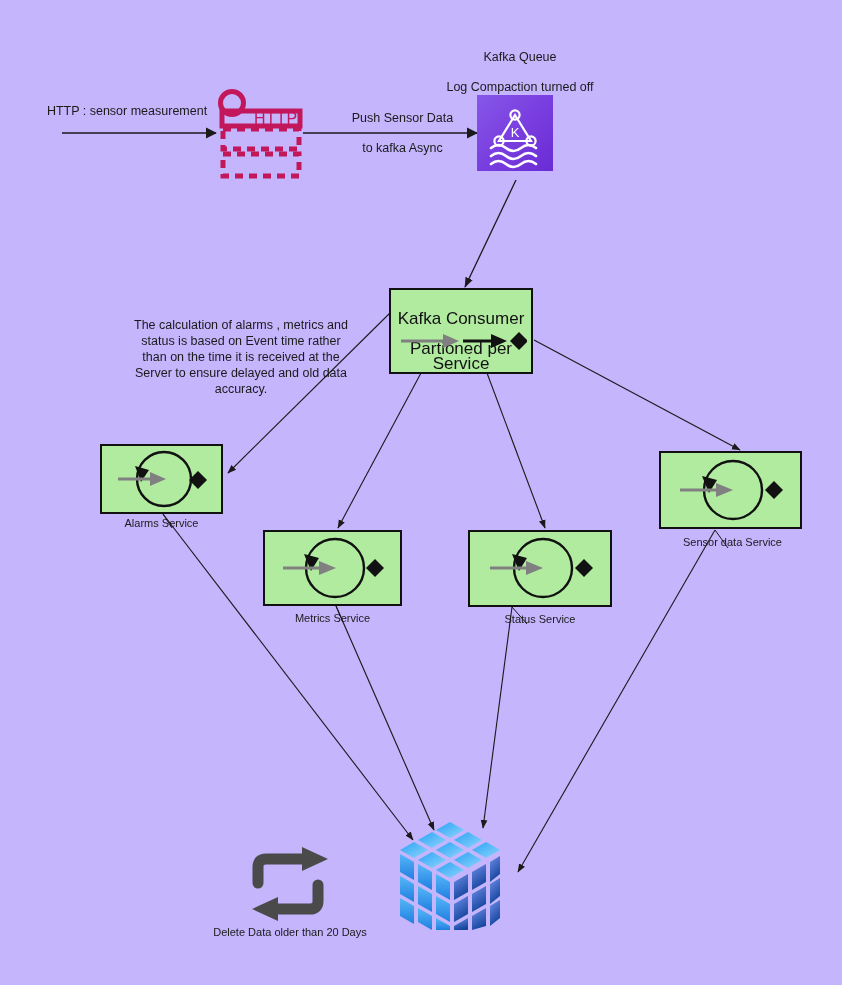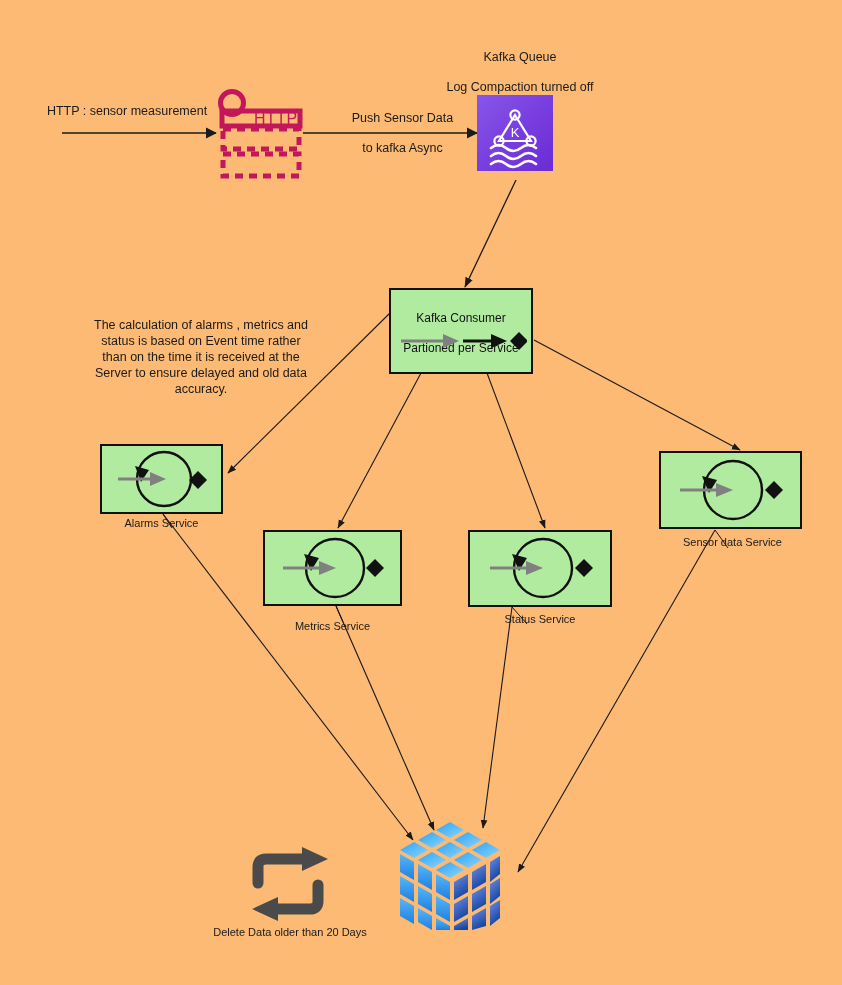--- a/index.html
+++ b/index.html
@@ -7,21 +7,21 @@
     padding: 0;
     background: #ffffff;
   }
   body {
     font-family: "Liberation Sans", sans-serif;
   }
   #canvas {
     position: relative;
     width: 842px;
     height: 985px;
-    background: #fdba74;
+    background: #c4b5fd;
     overflow: hidden;
   }
   #edges {
     position: absolute;
     left: 0;
     top: 0;
     width: 842px;
     height: 985px;
     pointer-events: none;
   }
@@ -38,21 +38,21 @@
     background: #b1eba0;
     border: 2px solid #111111;
     box-sizing: border-box;
   }
   .node-title {
     position: absolute;
     left: 0;
     right: 0;
     top: 6px;
     text-align: center;
-    font-size: 12px;
+    font-size: 17px;
     line-height: 15px;
     color: #111111;
     white-space: pre-line;
   }
   .node-caption {
     position: absolute;
     font-size: 11px;
     line-height: 15px;
     color: #1a1a1a;
     text-align: center;
@@ -67,20 +67,21 @@
   }
   .http-icon, .cube-icon, .repeat-icon, .kafka-icon {
     position: absolute;
   }
   .note {
     position: absolute;
     font-size: 12.5px;
     line-height: 16px;
     color: #1a1a1a;
     text-align: center;
+    margin-left: 40px;
   }
 </style>
 </head>
 <body>
 
 <div id="canvas">
 
   <svg id="edges" viewBox="0 0 842 985">
     <defs>
       <marker id="arrow" viewBox="0 0 10 10" refX="9.2" refY="5" markerWidth="7" markerHeight="7" orient="auto-start-reverse">
@@ -186,21 +187,21 @@
 
   <div class="node-box" style="left:263px; top:530px; width:139px; height:76px;">
     <svg class="svc-glyph" width="135" height="72" viewBox="0 0 135 72" style="left:0; top:0;">
       <circle cx="70" cy="36" r="29" fill="none" stroke="#111111" stroke-width="2.4"></circle>
       <path d="M 39 22 L 54 26 L 46 39 Z" fill="#111111"></path>
       <line x1="18" y1="36" x2="56" y2="36" stroke="#808080" stroke-width="3"></line>
       <path d="M 54 29 L 71 36 L 54 43 Z" fill="#808080"></path>
       <path d="M 110 27 L 119 36 L 110 45 L 101 36 Z" fill="#111111"></path>
     </svg>
   </div>
-  <div class="node-caption" style="left:263px; top:611px; width:139px;margin-top:8px;">Metrics Service</div>
+  <div class="node-caption" style="left:263px; top:611px; width:139px;">Metrics Service</div>
 
   <div class="node-box" style="left:468px; top:530px; width:144px; height:77px;">
     <svg class="svc-glyph" width="140" height="73" viewBox="0 0 140 73" style="left:0; top:0;">
       <circle cx="73" cy="36" r="29" fill="none" stroke="#111111" stroke-width="2.4"></circle>
       <path d="M 42 22 L 57 26 L 49 39 Z" fill="#111111"></path>
       <line x1="20" y1="36" x2="58" y2="36" stroke="#808080" stroke-width="3"></line>
       <path d="M 56 29 L 73 36 L 56 43 Z" fill="#808080"></path>
       <path d="M 114 27 L 123 36 L 114 45 L 105 36 Z" fill="#111111"></path>
     </svg>
   </div>

